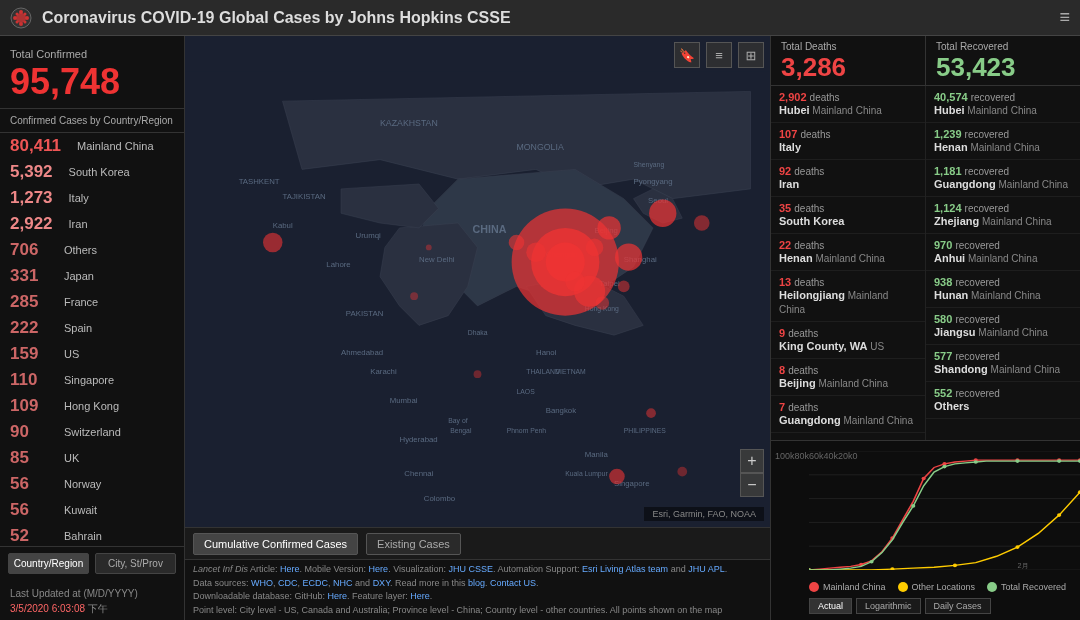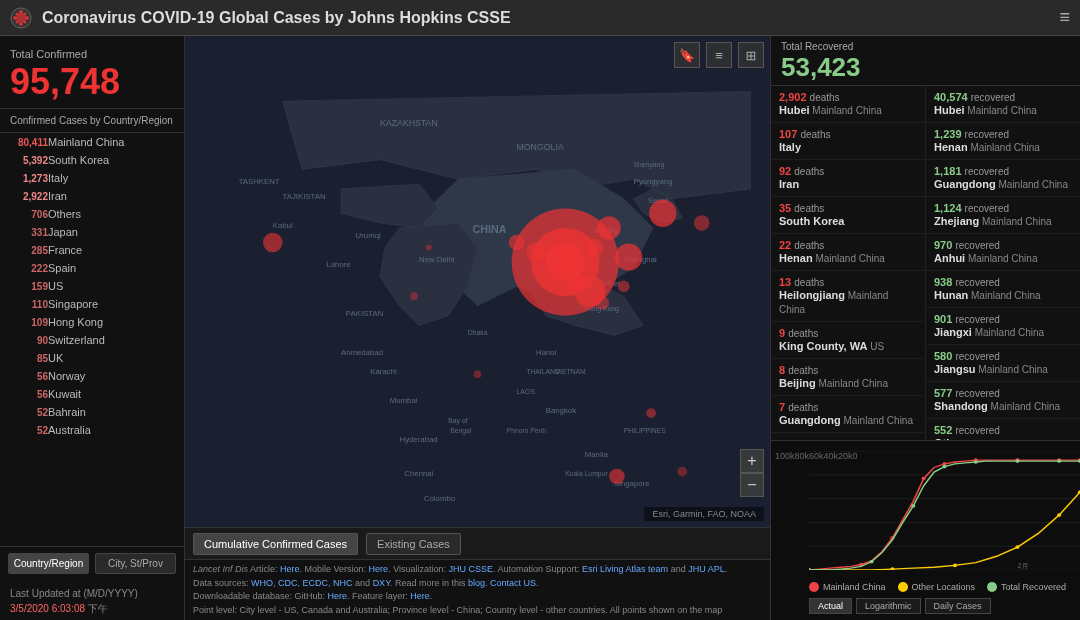--- a/index.html
+++ b/index.html
@@ -91,24 +91,24 @@
 
     .sidebar-item {
       display: flex;
       align-items: center;
       padding: 3px 10px;
       cursor: pointer;
     }
     .sidebar-item-count {
       color: #e55;
       font-weight: bold;
-      font-size: 10px;
+      font-size: 17px;
       min-width: 38px;
-      text-align: right;
-      margin-right: 0;
+      text-align: left;
+      margin-right: 16px;
     }
     .sidebar-item-name {
       color: #bbb;
       font-size: 11px;
     }
 
     
     .sidebar-tabs {
       display: flex;
       border-top: 1px solid #333;
@@ -612,20 +612,24 @@
       Data sources: <a href="#">WHO</a>, <a href="#">CDC</a>, <a href="#">ECDC</a>, <a href="#">NHC</a> and <a href="#">DXY</a>. Read more in this <a href="#">blog</a>. <a href="#">Contact US</a>.<br>
       Downloadable database: GitHub: <a href="#">Here</a>. Feature layer: <a href="#">Here</a>.<br>
       Point level: City level - US, Canada and Australia; Province level - China; Country level - other countries. All points shown on the map
     </div>
   </div>
 
   <div class="right-panel">
 
     <div class="stats-row">
       <div class="stat-box">
+        <div class="stat-label">Total Deaths</div>
+        <div class="stat-number red">3,286</div>
+      </div>
+      <div class="stat-box">
         <div class="stat-label">Total Recovered</div>
         <div class="stat-number green">53,423</div>
       </div>
     </div>
 
     <div class="detail-lists">
       <div class="detail-col" id="deaths-list">
           <div class="detail-item">
     <div style="font-weight:bold;font-size:11px;color:#e44">2,902 <span style="color:#999;font-weight:normal;font-size:10px">deaths</span></div>
     <div><span style="color:#ddd;font-size:11px;font-weight:bold">Hubei</span><span style="color:#888;font-size:10px"> Mainland China</span></div>
@@ -684,24 +688,20 @@
     <div style="font-weight:bold;font-size:11px;color:#8c8">1,124 <span style="color:#999;font-weight:normal;font-size:10px">recovered</span></div>
     <div><span style="color:#ddd;font-size:11px;font-weight:bold">Zhejiang</span><span style="color:#888;font-size:10px"> Mainland China</span></div>
   </div>
           <div class="detail-item">
     <div style="font-weight:bold;font-size:11px;color:#8c8">970 <span style="color:#999;font-weight:normal;font-size:10px">recovered</span></div>
     <div><span style="color:#ddd;font-size:11px;font-weight:bold">Anhui</span><span style="color:#888;font-size:10px"> Mainland China</span></div>
   </div>
           <div class="detail-item">
     <div style="font-weight:bold;font-size:11px;color:#8c8">938 <span style="color:#999;font-weight:normal;font-size:10px">recovered</span></div>
     <div><span style="color:#ddd;font-size:11px;font-weight:bold">Hunan</span><span style="color:#888;font-size:10px"> Mainland China</span></div>
-  </div>
-          <div class="detail-item">
-    <div style="font-weight:bold;font-size:11px;color:#8c8">901 <span style="color:#999;font-weight:normal;font-size:10px">recovered</span></div>
-    <div><span style="color:#ddd;font-size:11px;font-weight:bold">Jiangxi</span><span style="color:#888;font-size:10px"> Mainland China</span></div>
   </div>
           <div class="detail-item">
     <div style="font-weight:bold;font-size:11px;color:#8c8">580 <span style="color:#999;font-weight:normal;font-size:10px">recovered</span></div>
     <div><span style="color:#ddd;font-size:11px;font-weight:bold">Jiangsu</span><span style="color:#888;font-size:10px"> Mainland China</span></div>
   </div>
           <div class="detail-item">
     <div style="font-weight:bold;font-size:11px;color:#8c8">577 <span style="color:#999;font-weight:normal;font-size:10px">recovered</span></div>
     <div><span style="color:#ddd;font-size:11px;font-weight:bold">Shandong</span><span style="color:#888;font-size:10px"> Mainland China</span></div>
   </div>
           <div class="detail-item">

